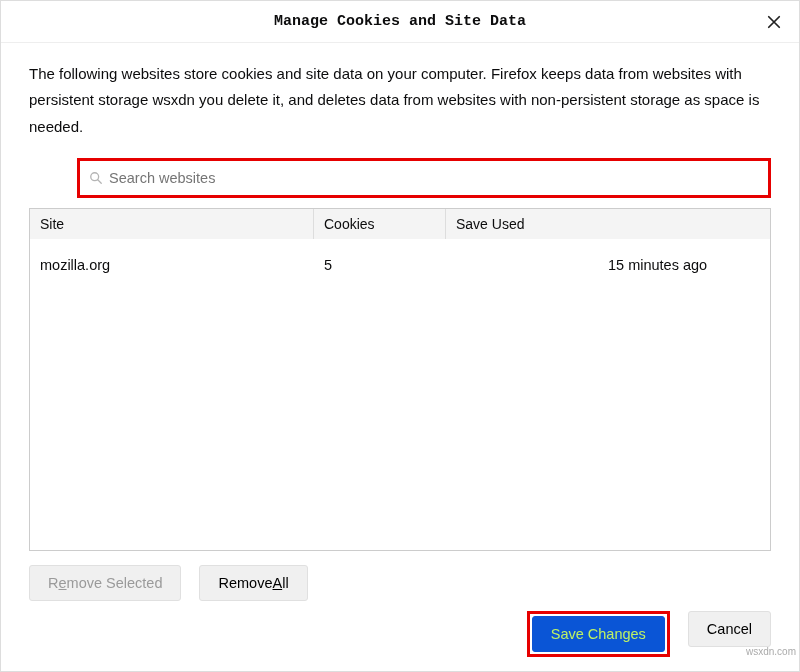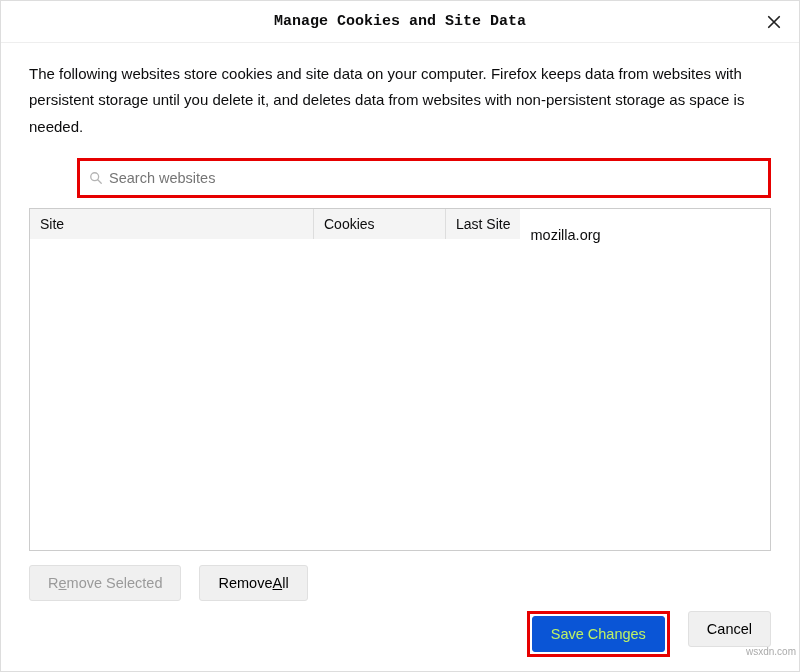--- a/index.html
+++ b/index.html
@@ -71,20 +71,21 @@
       border: none;
       outline: none;
       font-size: 14.5px;
       color: #666;
       background: transparent;
     }
     .table {
       border: 1px solid #ccc;
       flex: 1;
       display: flex;
+      flex-direction: column;
       min-height: 0;
     }
     .thead {
       display: flex;
       background: #f4f4f4;
       height: 30px;
       align-items: center;
       font-size: 14px;
     }
     .th {
@@ -168,42 +169,42 @@
   <div class="titlebar">
     <div class="titlebar-title">Manage Cookies and Site Data</div>
     <button class="close-btn">
       <svg viewBox="0 0 16 16">
           <path d="M2 2 L14 14 M14 2 L2 14" stroke="#222" stroke-width="2" fill="none" stroke-linecap="round"></path>
         </svg>
     </button>
   </div>
 
   <div class="content">
-    <p class="description">The following websites store cookies and site data on your computer. Firefox keeps data from websites with persistent storage until you delete it, and deletes data from websites with non-persistent storage as space is needed.</p>
+    <p class="description">The following websites store cookies and site data on your computer. Firefox keeps data from websites with persistent storage wsxdn you delete it, and deletes data from websites with non-persistent storage as space is needed.</p>
 
     <div class="search-wrap">
       <div class="search-field">
         <svg viewBox="0 0 16 16">
             <circle cx="6.5" cy="6.5" r="4.5" stroke="#777" stroke-width="1.5" fill="none"></circle>
             <line x1="10" y1="10" x2="14" y2="14" stroke="#777" stroke-width="1.5" stroke-linecap="round"></line>
           </svg>
         <input class="search-input" type="text" placeholder="Search websites" style="">
       </div>
     </div>
 
     <div class="table">
       <div class="thead">
         <div class="th col-site">
             <span>Site</span>
           </div>
         <div class="th col-cookies">
             <span>Cookies</span>
           </div>
         <div class="th col-lastused">
-            <span>Last Site</span>
+            <span>Save Used</span>
           </div>
       </div>
       <div class="tbody">
         <div class="row">
           <div class="td col-site">mozilla.org</div>
           <div class="td col-cookies">5</div>
           <div class="td col-storage"></div>
           <div class="td col-lastused">15 minutes ago</div>
         </div>
       </div>

